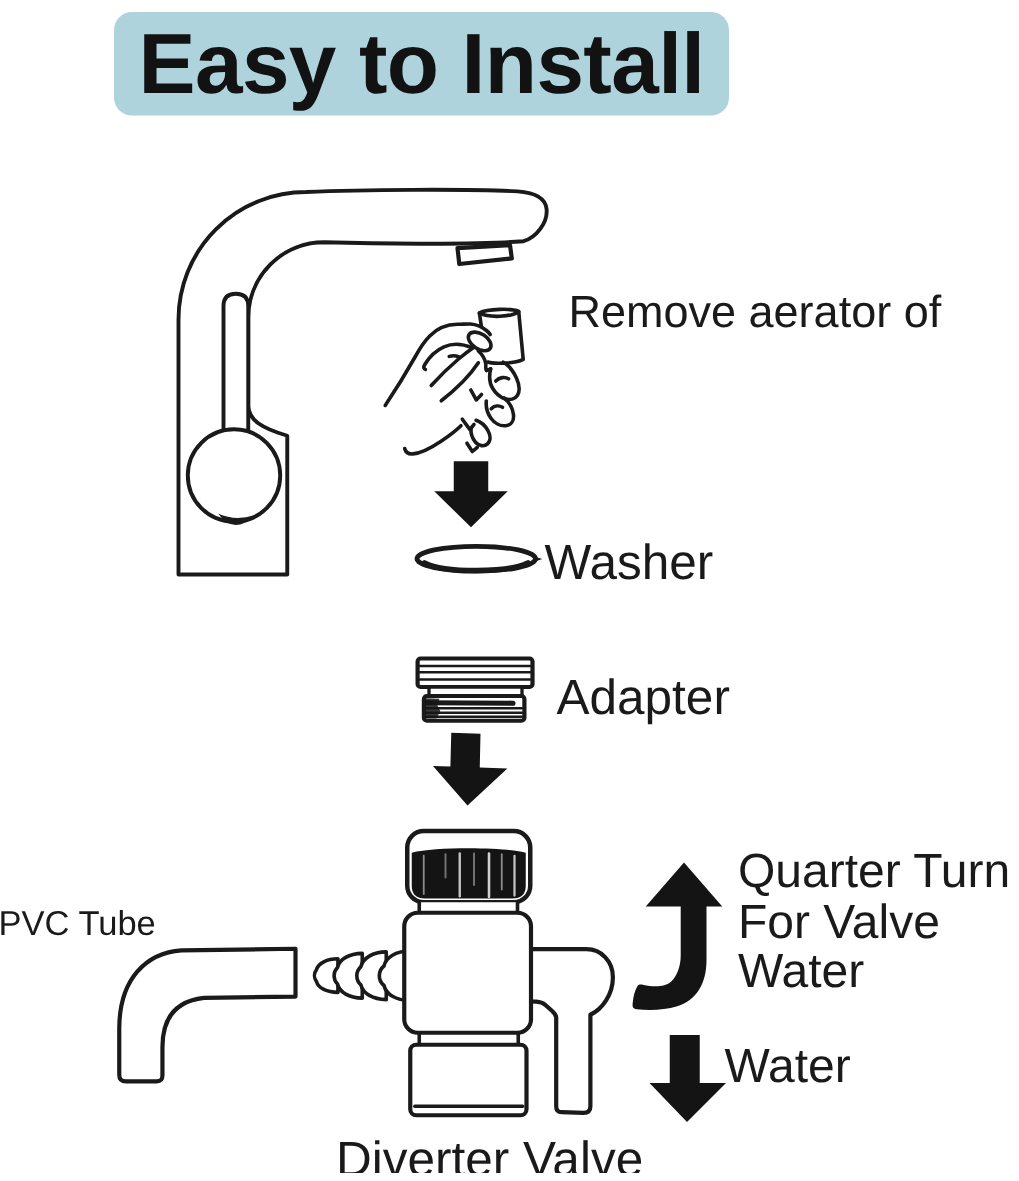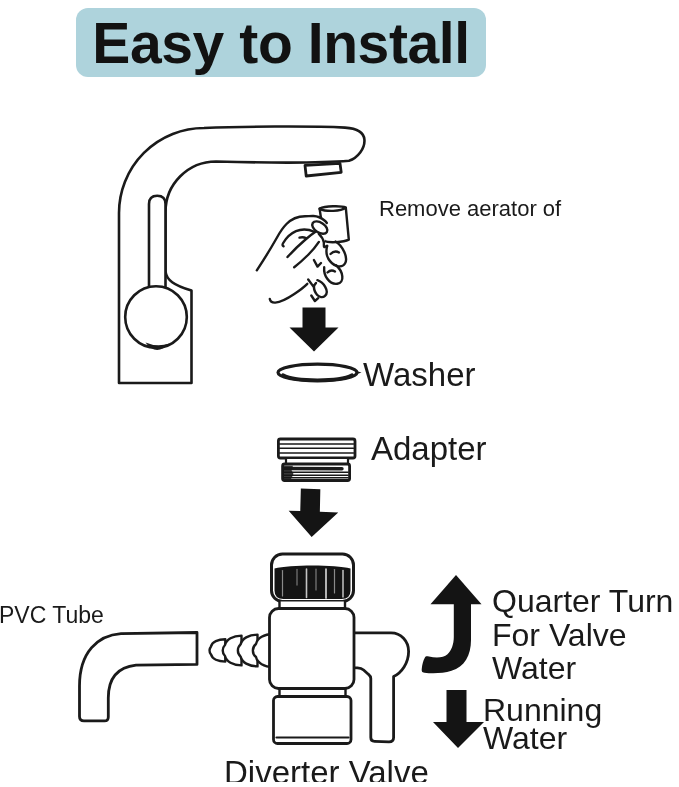--- a/index.html
+++ b/index.html
@@ -3,26 +3,26 @@
 <meta charset="utf-8">
 <style>
   html,body{margin:0;padding:0;background:#fff;}
   #stage{position:relative;width:679px;height:782px;background:var(--bg,#fff);overflow:hidden;
          font-family:"Liberation Sans",sans-serif;color:var(--ink,#1a1a1a);filter:blur(0.3px);}
   #art{position:absolute;left:0;top:0;}
   .lbl{position:absolute;white-space:nowrap;color:var(--ink,#1a1a1a);}
   #title-band{position:absolute;left:76px;top:8px;width:410px;height:69px;border-radius:12px;
               background:var(--title-bg,#aed3dc);display:flex;align-items:center;justify-content:center;}
   #title-text{font-size:57px;font-weight:bold;letter-spacing:-0.4px;color:#121212;padding-top:1px;}
-  #lbl-remove{left:379px;top:187px;font-size:22px;line-height:43.5px;}
+  #lbl-remove{left:379px;top:187px;font-size:30px;line-height:43.5px;}
   #lbl-washer{left:363px;top:357.5px;font-size:33px;line-height:33px;}
-  #lbl-adapter{left:371px;top:432px;font-size:33px;line-height:33px;}
+  #lbl-adapter{left:371px;top:448px;font-size:33px;line-height:33px;}
   #lbl-pvc{left:-1px;top:598.5px;font-size:23px;line-height:33px;}
   #lbl-diverter{left:224px;top:756px;font-size:33px;line-height:33px;}
-  #lbl-quarter{left:492px;top:564px;font-size:32px;line-height:33.5px;margin-top:21px;}
+  #lbl-quarter{left:492px;top:564px;font-size:32px;line-height:33.5px;}
   #lbl-running{left:483px;top:696px;font-size:32px;line-height:28px;}
 </style>
 </head>
 <body>
 
 <div id="stage">
 
   <svg id="art" width="679" height="787" viewBox="0 0 679 787" fill="none" stroke="#1a1a1a" stroke-width="2.6" stroke-linecap="round" stroke-linejoin="round">
 
     <g>
@@ -163,17 +163,16 @@
   <div id="lbl-pvc" class="lbl">PVC Tube</div>
   <div id="lbl-diverter" class="lbl">Diverter Valve</div>
 
   <div id="lbl-quarter" class="lbl">
     <div>Quarter Turn</div>
     <div>For Valve</div>
     <div>Water</div>
   </div>
 
   <div id="lbl-running" class="lbl">
-    <div>Running</div>
     <div>Water</div>
   </div>
 
 </div>
 
 </body></html>

